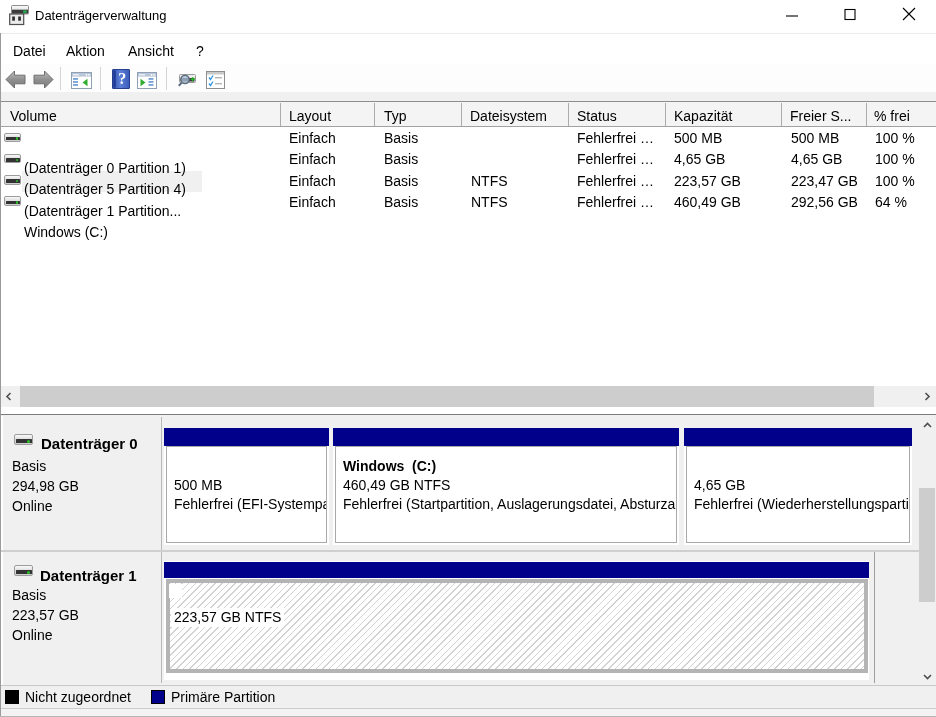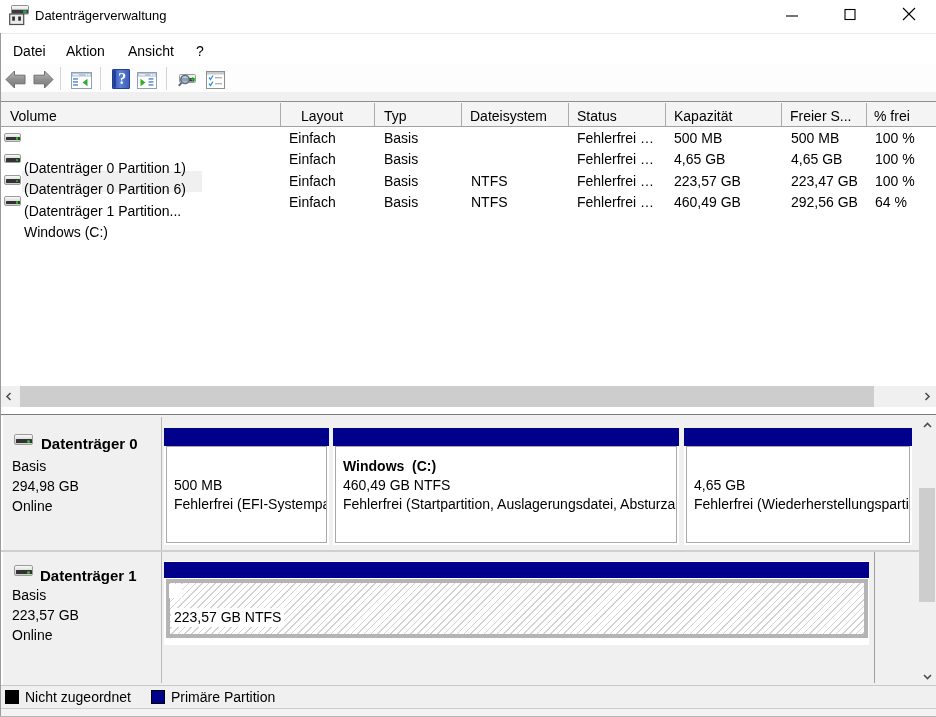--- a/index.html
+++ b/index.html
@@ -130,21 +130,21 @@
  <path d="M3 6.5 L4.5 8.5 L7 4.5" fill="none" stroke="#3a98e0" stroke-width="1.4"></path>
  <path d="M3 12.5 L4.5 14.5 L7 10.5" fill="none" stroke="#3a98e0" stroke-width="1.4"></path>
  <rect x="9" y="6" width="7" height="1.4" fill="#b5b5b5"></rect>
  <rect x="9" y="12" width="7" height="1.4" fill="#b5b5b5"></rect>
 </svg>
 
 <div class="hl" style="left:0;top:101px;width:936px;background:#8c8c8c;"></div>
 <div class="abs" id="header" style="left:0;top:102px;width:936px;height:24px;background:#f4f4f4;"></div>
 <div class="hl" style="left:0;top:126px;width:936px;background:#a2a2a2;"></div>
 <div class="abs" style="left:10px;top:108px;">Volume</div>
-<div class="abs" style="left:289px;top:108px;margin-left:12px;">Layout</div>
+<div class="abs" style="left:289px;top:108px;">Layout</div>
 <div class="abs" style="left:384px;top:108px;">Typ</div>
 <div class="abs" style="left:470px;top:108px;">Dateisystem</div>
 <div class="abs" style="left:577px;top:108px;">Status</div>
 <div class="abs" style="left:674px;top:108px;">Kapazität</div>
 <div class="abs" style="left:790px;top:108px;">Freier S...</div>
 <div class="abs" style="left:874px;top:108px;">% frei</div>
 <div class="vl" style="left:280px;top:103px;height:23px;background:#ababab;"></div>
 <div class="vl" style="left:374px;top:103px;height:23px;background:#ababab;"></div>
 <div class="vl" style="left:461px;top:103px;height:23px;background:#ababab;"></div>
 <div class="vl" style="left:568px;top:103px;height:23px;background:#ababab;"></div>
@@ -162,21 +162,21 @@
       <span class="c c2">Basis</span>
       <span class="c c4">Fehlerfrei …</span>
  <span class="c c5">500 MB</span>
       <span class="c c6">500 MB</span>
       <span class="c c7">100 %</span>
     </div>
 <div class="row" style="top:149.3px;">
  <span class="dico">
         <i></i>
       </span>
-      <span class="c c0">(Datenträger 0 Partition 6)</span>
+      <span class="c c0">(Datenträger 5 Partition 4)</span>
  <span class="c c1">Einfach</span>
       <span class="c c2">Basis</span>
       <span class="c c4">Fehlerfrei …</span>
  <span class="c c5">4,65 GB</span>
       <span class="c c6">4,65 GB</span>
       <span class="c c7">100 %</span>
     </div>
 <div class="row" style="top:170.6px;">
  <span class="dico">
         <i></i>
@@ -256,21 +256,21 @@
 </div>
 <div class="blk" style="left:684px;top:428px;width:228px;height:117px;">
  <div class="bar"></div>
  <div class="ct">
         <div>&nbsp;</div>
         <div>4,65 GB</div>
         <div>Fehlerfrei (Wiederherstellungspartition)</div>
       </div>
 </div>
 
-<div class="blk" style="left:164px;top:561px;width:705px;height:84px;">
+<div class="blk" style="left:164px;top:561px;width:705px;height:119px;">
  <div class="bar" style="top:1px;height:16px;"></div>
  <div class="frame">
         <div class="hatch"></div>
   <div class="wbox" style="left:3px;top:5px;width:13px;height:14px;"></div>
   <div class="wbox" style="left:5px;top:29px;padding:0 3px;line-height:19px;">223,57 GB NTFS</div>
  </div>
 </div>
 
 <div class="abs" style="left:919px;top:416px;width:17px;height:270px;background:#f0f0f0;"></div>
 <div class="abs" style="left:919px;top:488px;width:16px;height:114px;background:#cdcdcd;"></div>

